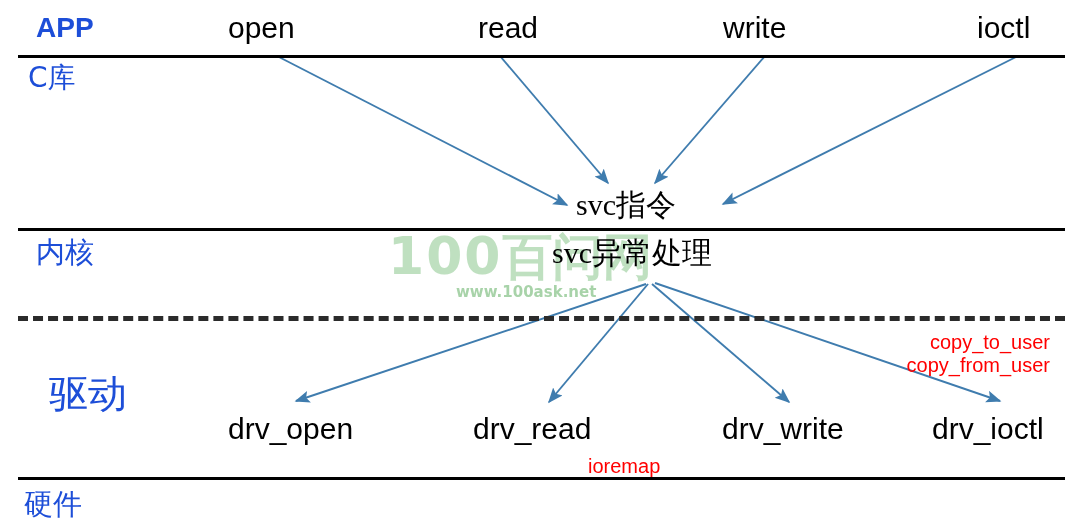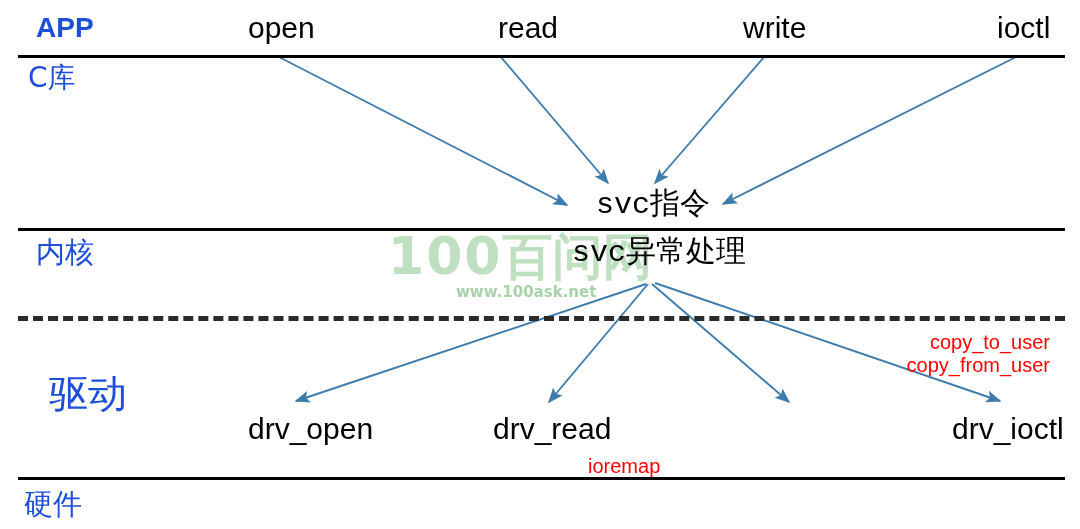--- a/index.html
+++ b/index.html
@@ -28,24 +28,23 @@
     font-weight: normal;
     font-family: "DejaVu Sans", "Liberation Sans", sans-serif;
   }
   .node {
     position: absolute;
     color: #000000;
     white-space: nowrap;
     line-height: 1;
     font-size: 30px;
     text-align: center;
-    margin-left: 20px;
   }
   .node.cjk {
-    font-family: Liberation Mono, monospace;
+    font-family: Liberation Serif, serif;
   }
   .redlabel {
     position: absolute;
     color: #ff0000;
     font-weight: normal;
     font-size: 20px;
     white-space: nowrap;
     line-height: 1.15;
     text-align: right;
   }
@@ -131,20 +130,21 @@
   <div class="node" style="left:228px; top:13px;">open</div>
   <div class="node" style="left:478px; top:13px;">read</div>
   <div class="node" style="left:723px; top:13px;">write</div>
   <div class="node" style="left:977px; top:13px;">ioctl</div>
 
   <div class="node cjk" style="left:576px; top:190px;">svc指令</div>
   <div class="node cjk" style="left:552px; top:238px;">svc异常处理</div>
 
   <div class="node" style="left:228px; top:414px;">drv_open</div>
   <div class="node" style="left:473px; top:414px;">drv_read</div>
+  <div class="node" style="left:722px; top:414px;">drv_write</div>
   <div class="node" style="left:932px; top:414px;">drv_ioctl</div>
 
   <div class="redlabel" style="left:780px; top:331px; width:270px;">
     <div>copy_to_user</div>
     <div>copy_from_user</div>
   </div>
   <div class="redlabel" style="left:588px; top:455px; text-align:left;">ioremap</div>
 
 </div>
 

